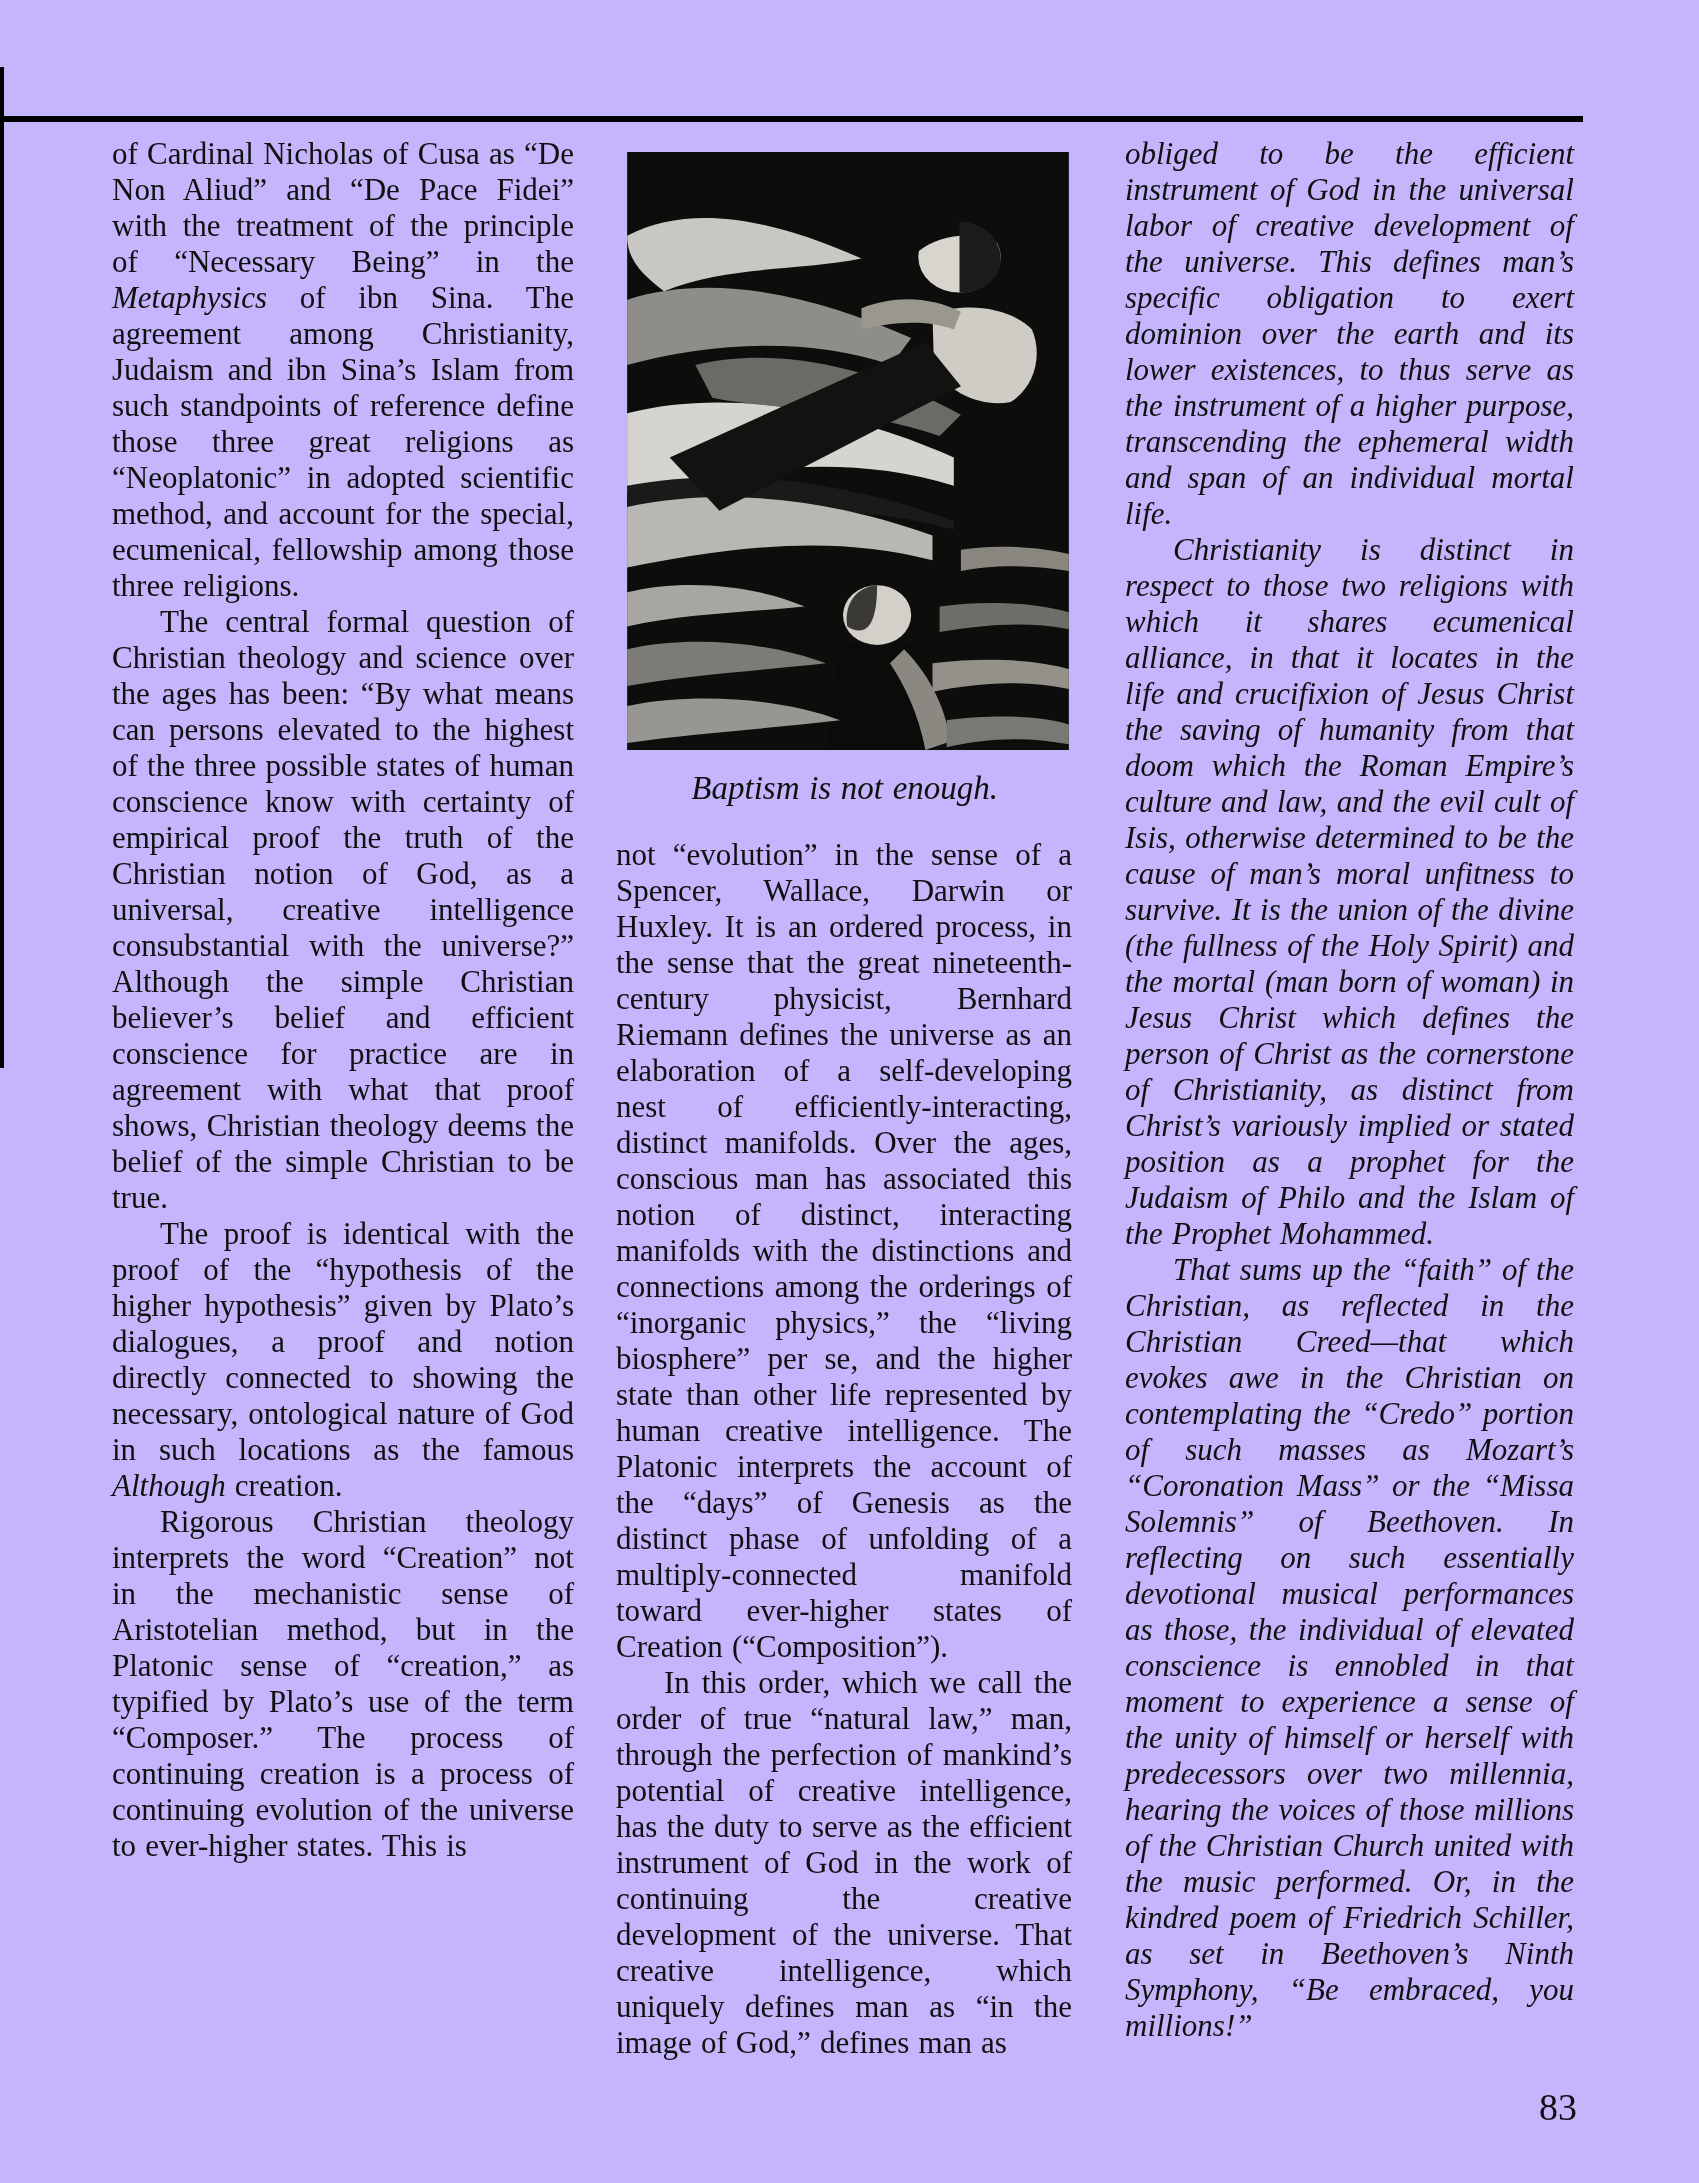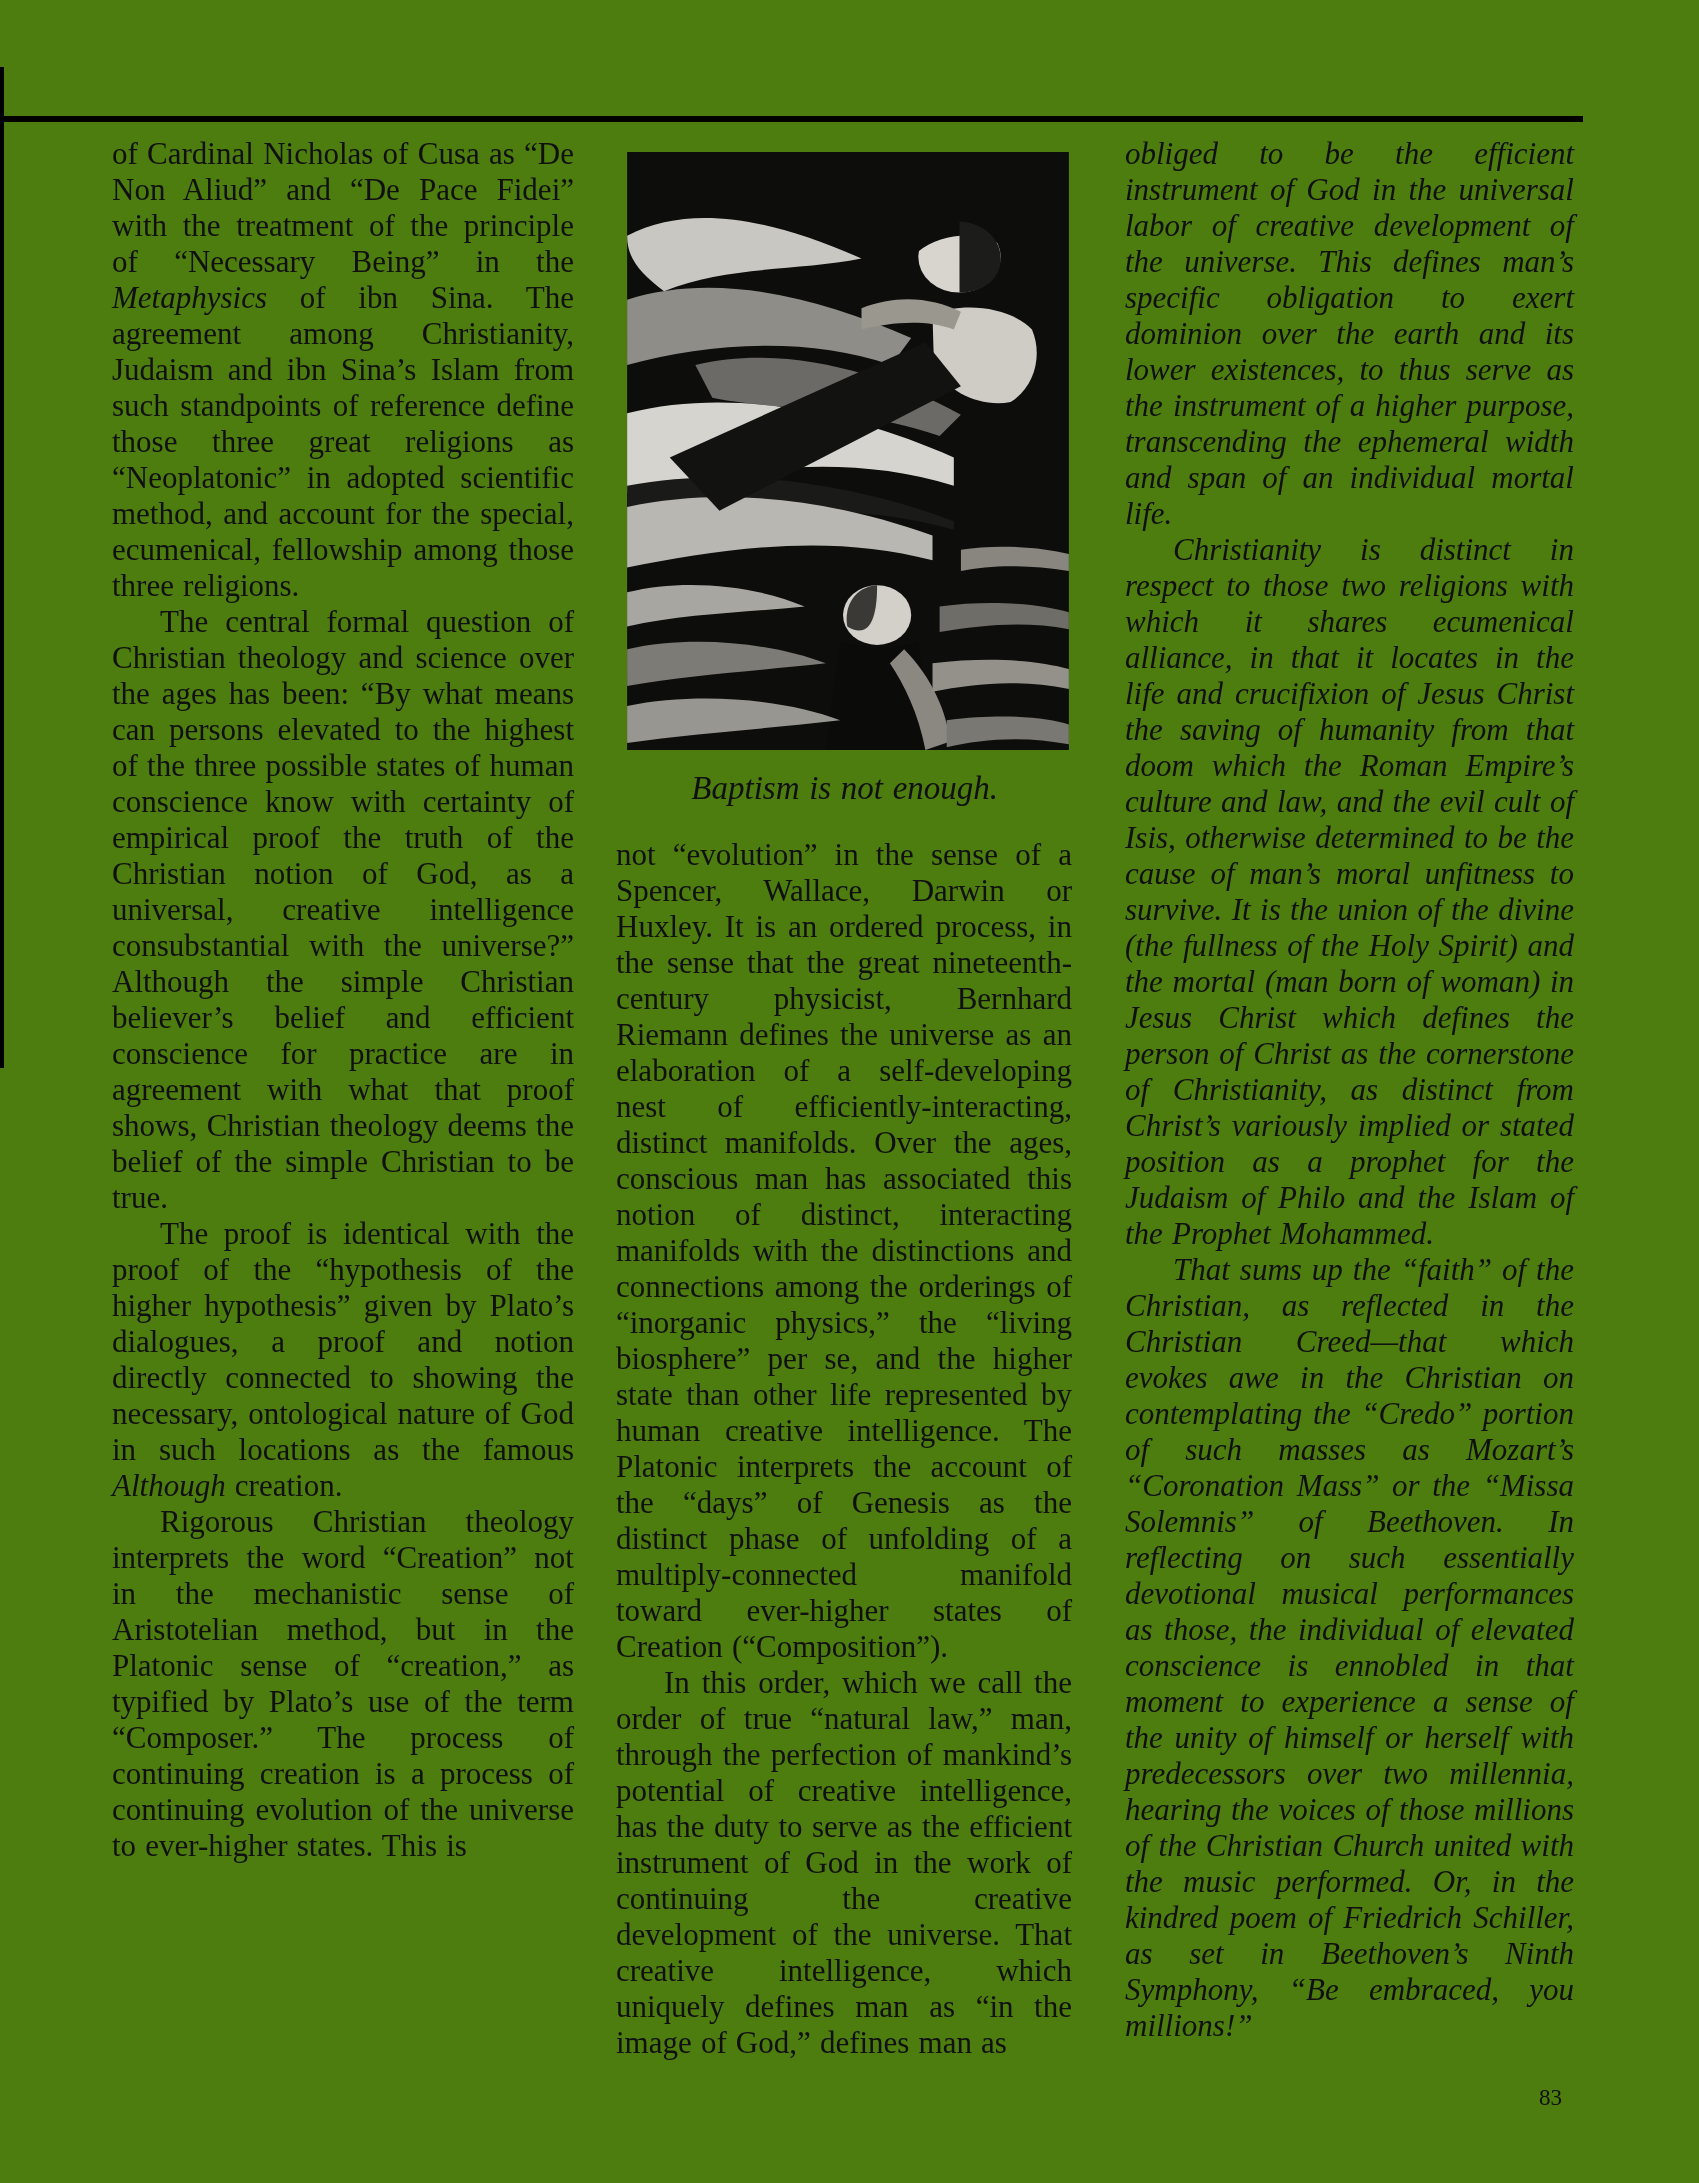--- a/index.html
+++ b/index.html
@@ -1,20 +1,20 @@
 <!DOCTYPE html>
 <html style="font-size:11.4px"><head>
 <meta charset="utf-8">
 <style>
   html, body { margin: 0; padding: 0; background: #d9d9d9; }
   .page {
     position: relative;
     width: 1700px;
     height: 2183px;
-    background: #4d7c0f;
+    background: #c4b5fd;
     font-family: "Liberation Serif", serif;
     color: #101010;
     overflow: hidden;
   }
   .top-rule {
     position: absolute;
     left: 0; top: 116px;
     width: 1583px; height: 6.4px;
     background: #000;
   }
@@ -53,21 +53,21 @@
   .footer-journal {
     position: absolute;
     left: 114px; top: 2086px;
     font-size: 34px;
     letter-spacing: 0.7px;
     white-space: nowrap;
   }
   .footer-page {
     position: absolute;
     left: 1539px; top: 2085px;
-    font-size: 23px;
+    font-size: 38px;
   }
 </style>
 </head>
 <body>
 
 <div class="page">
 
   <div class="top-rule"></div>
   <div class="edge-line"></div>
 

